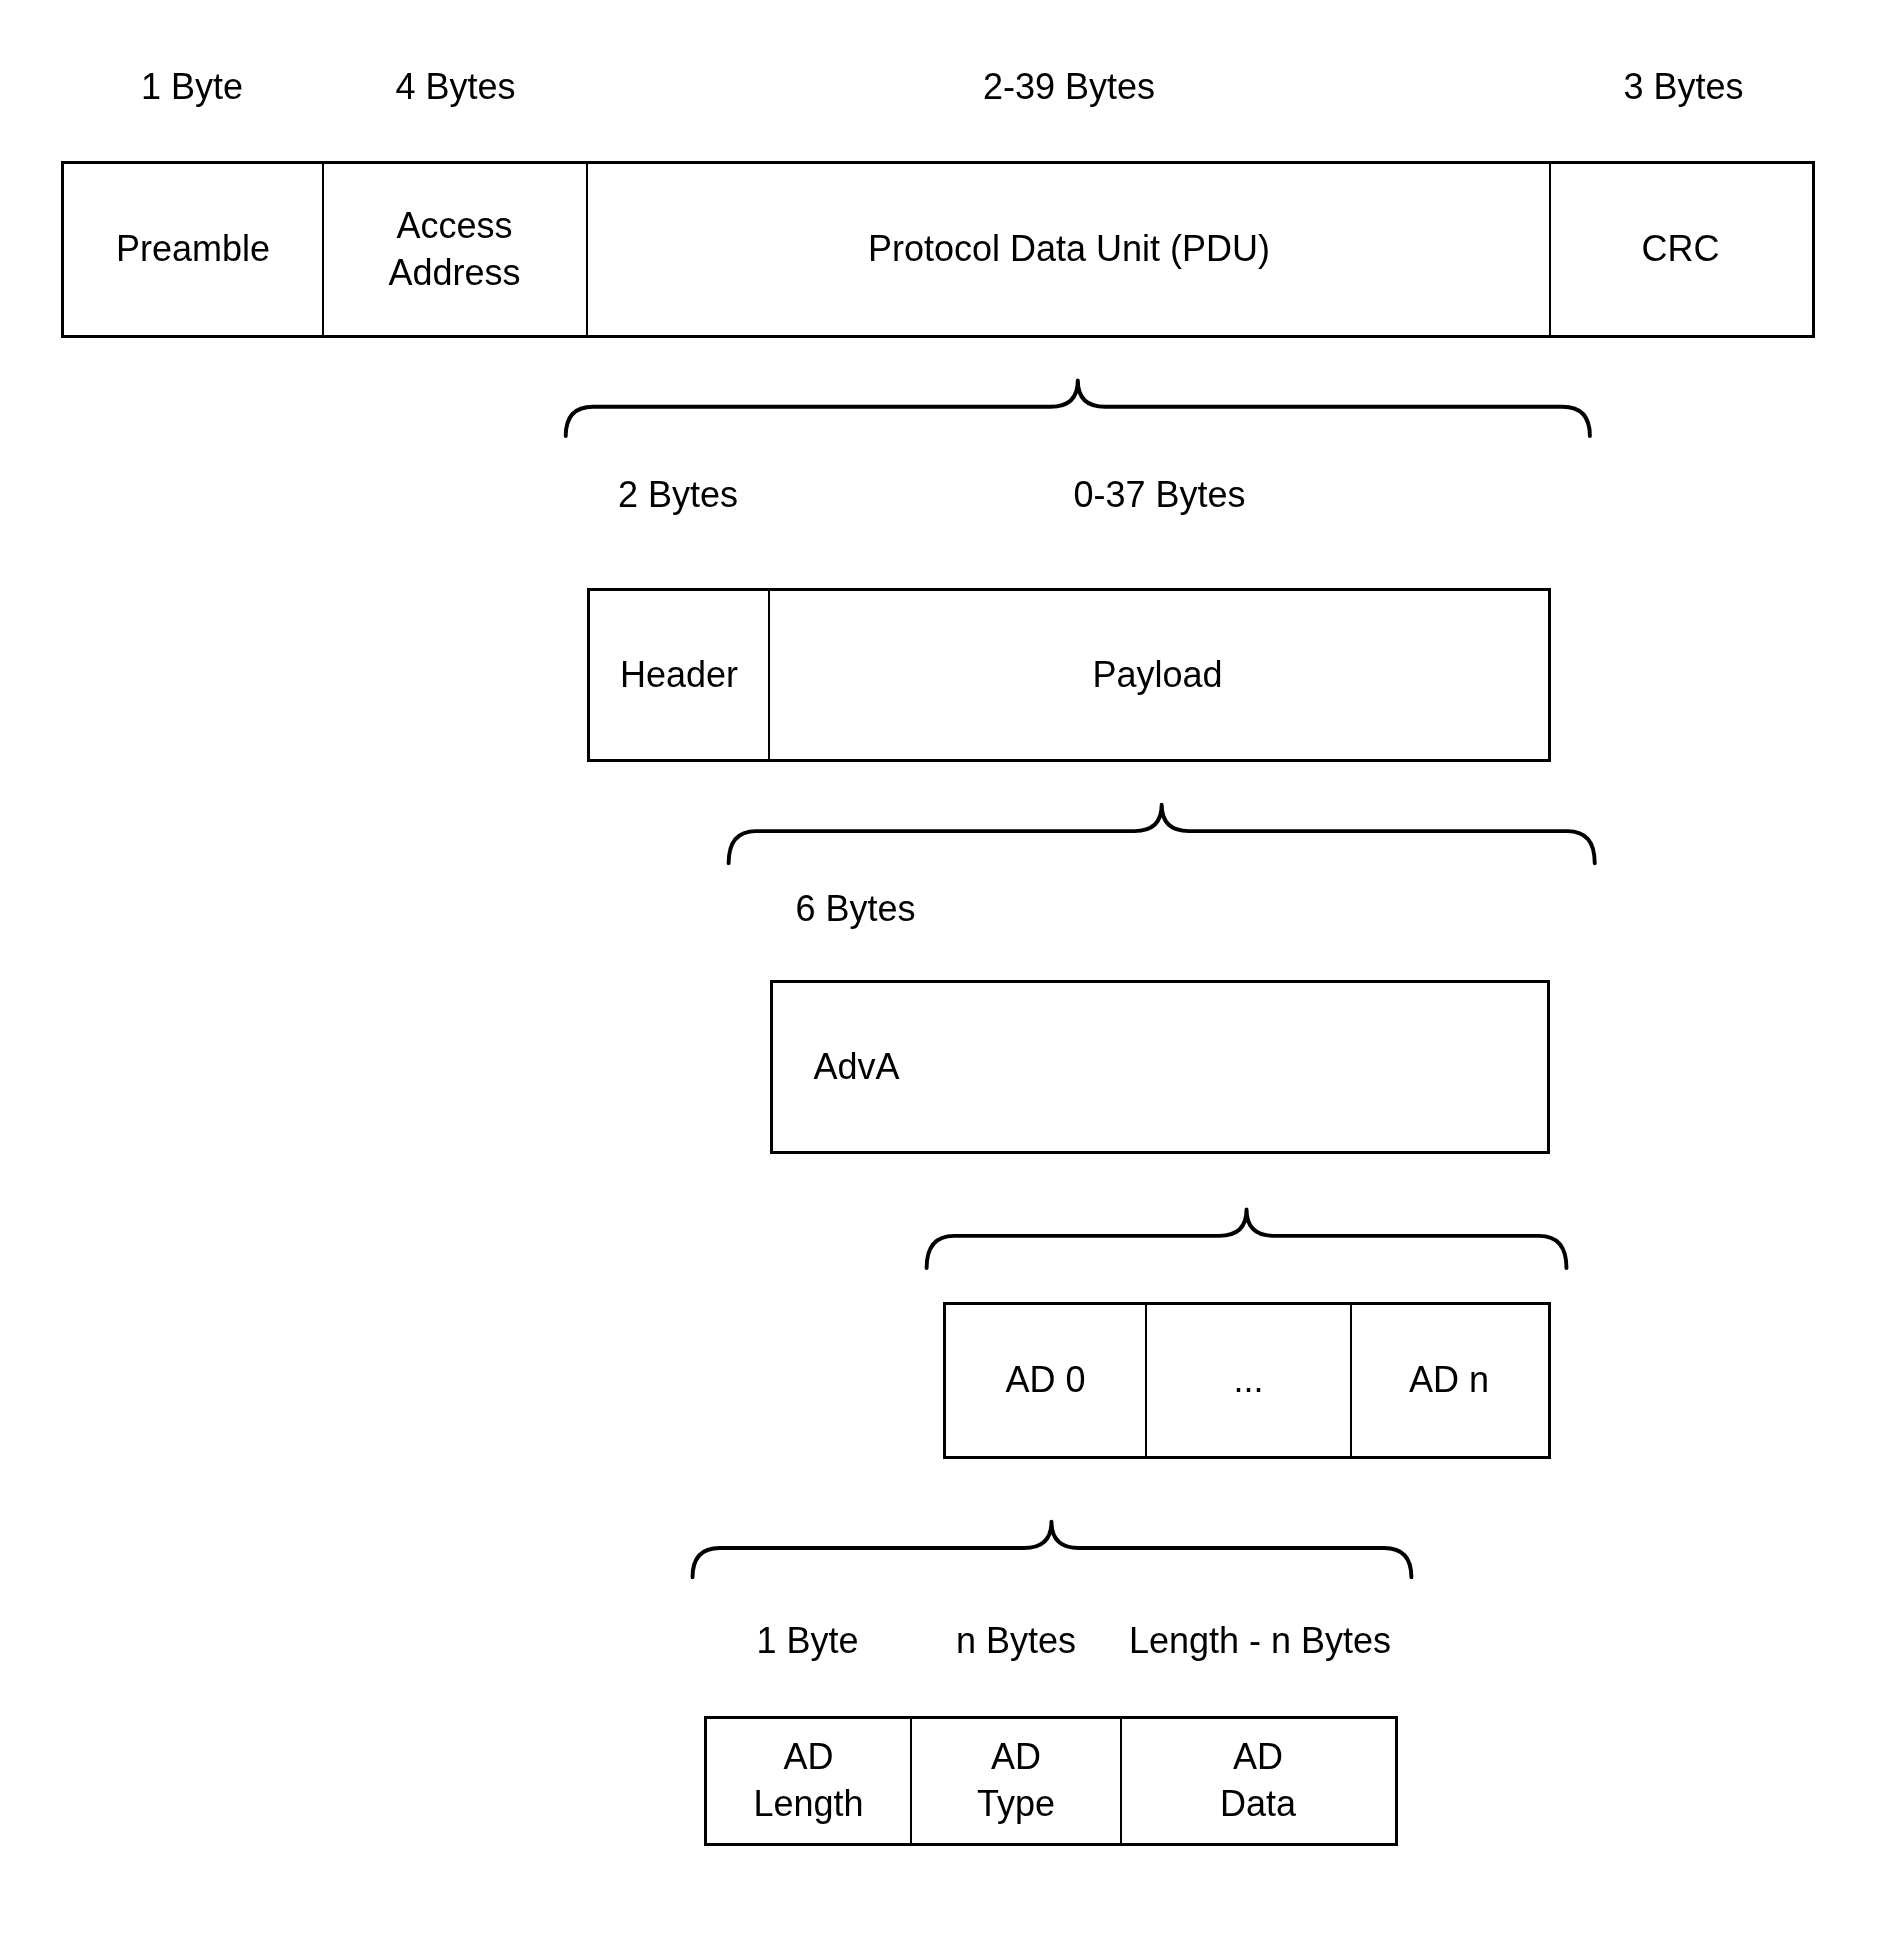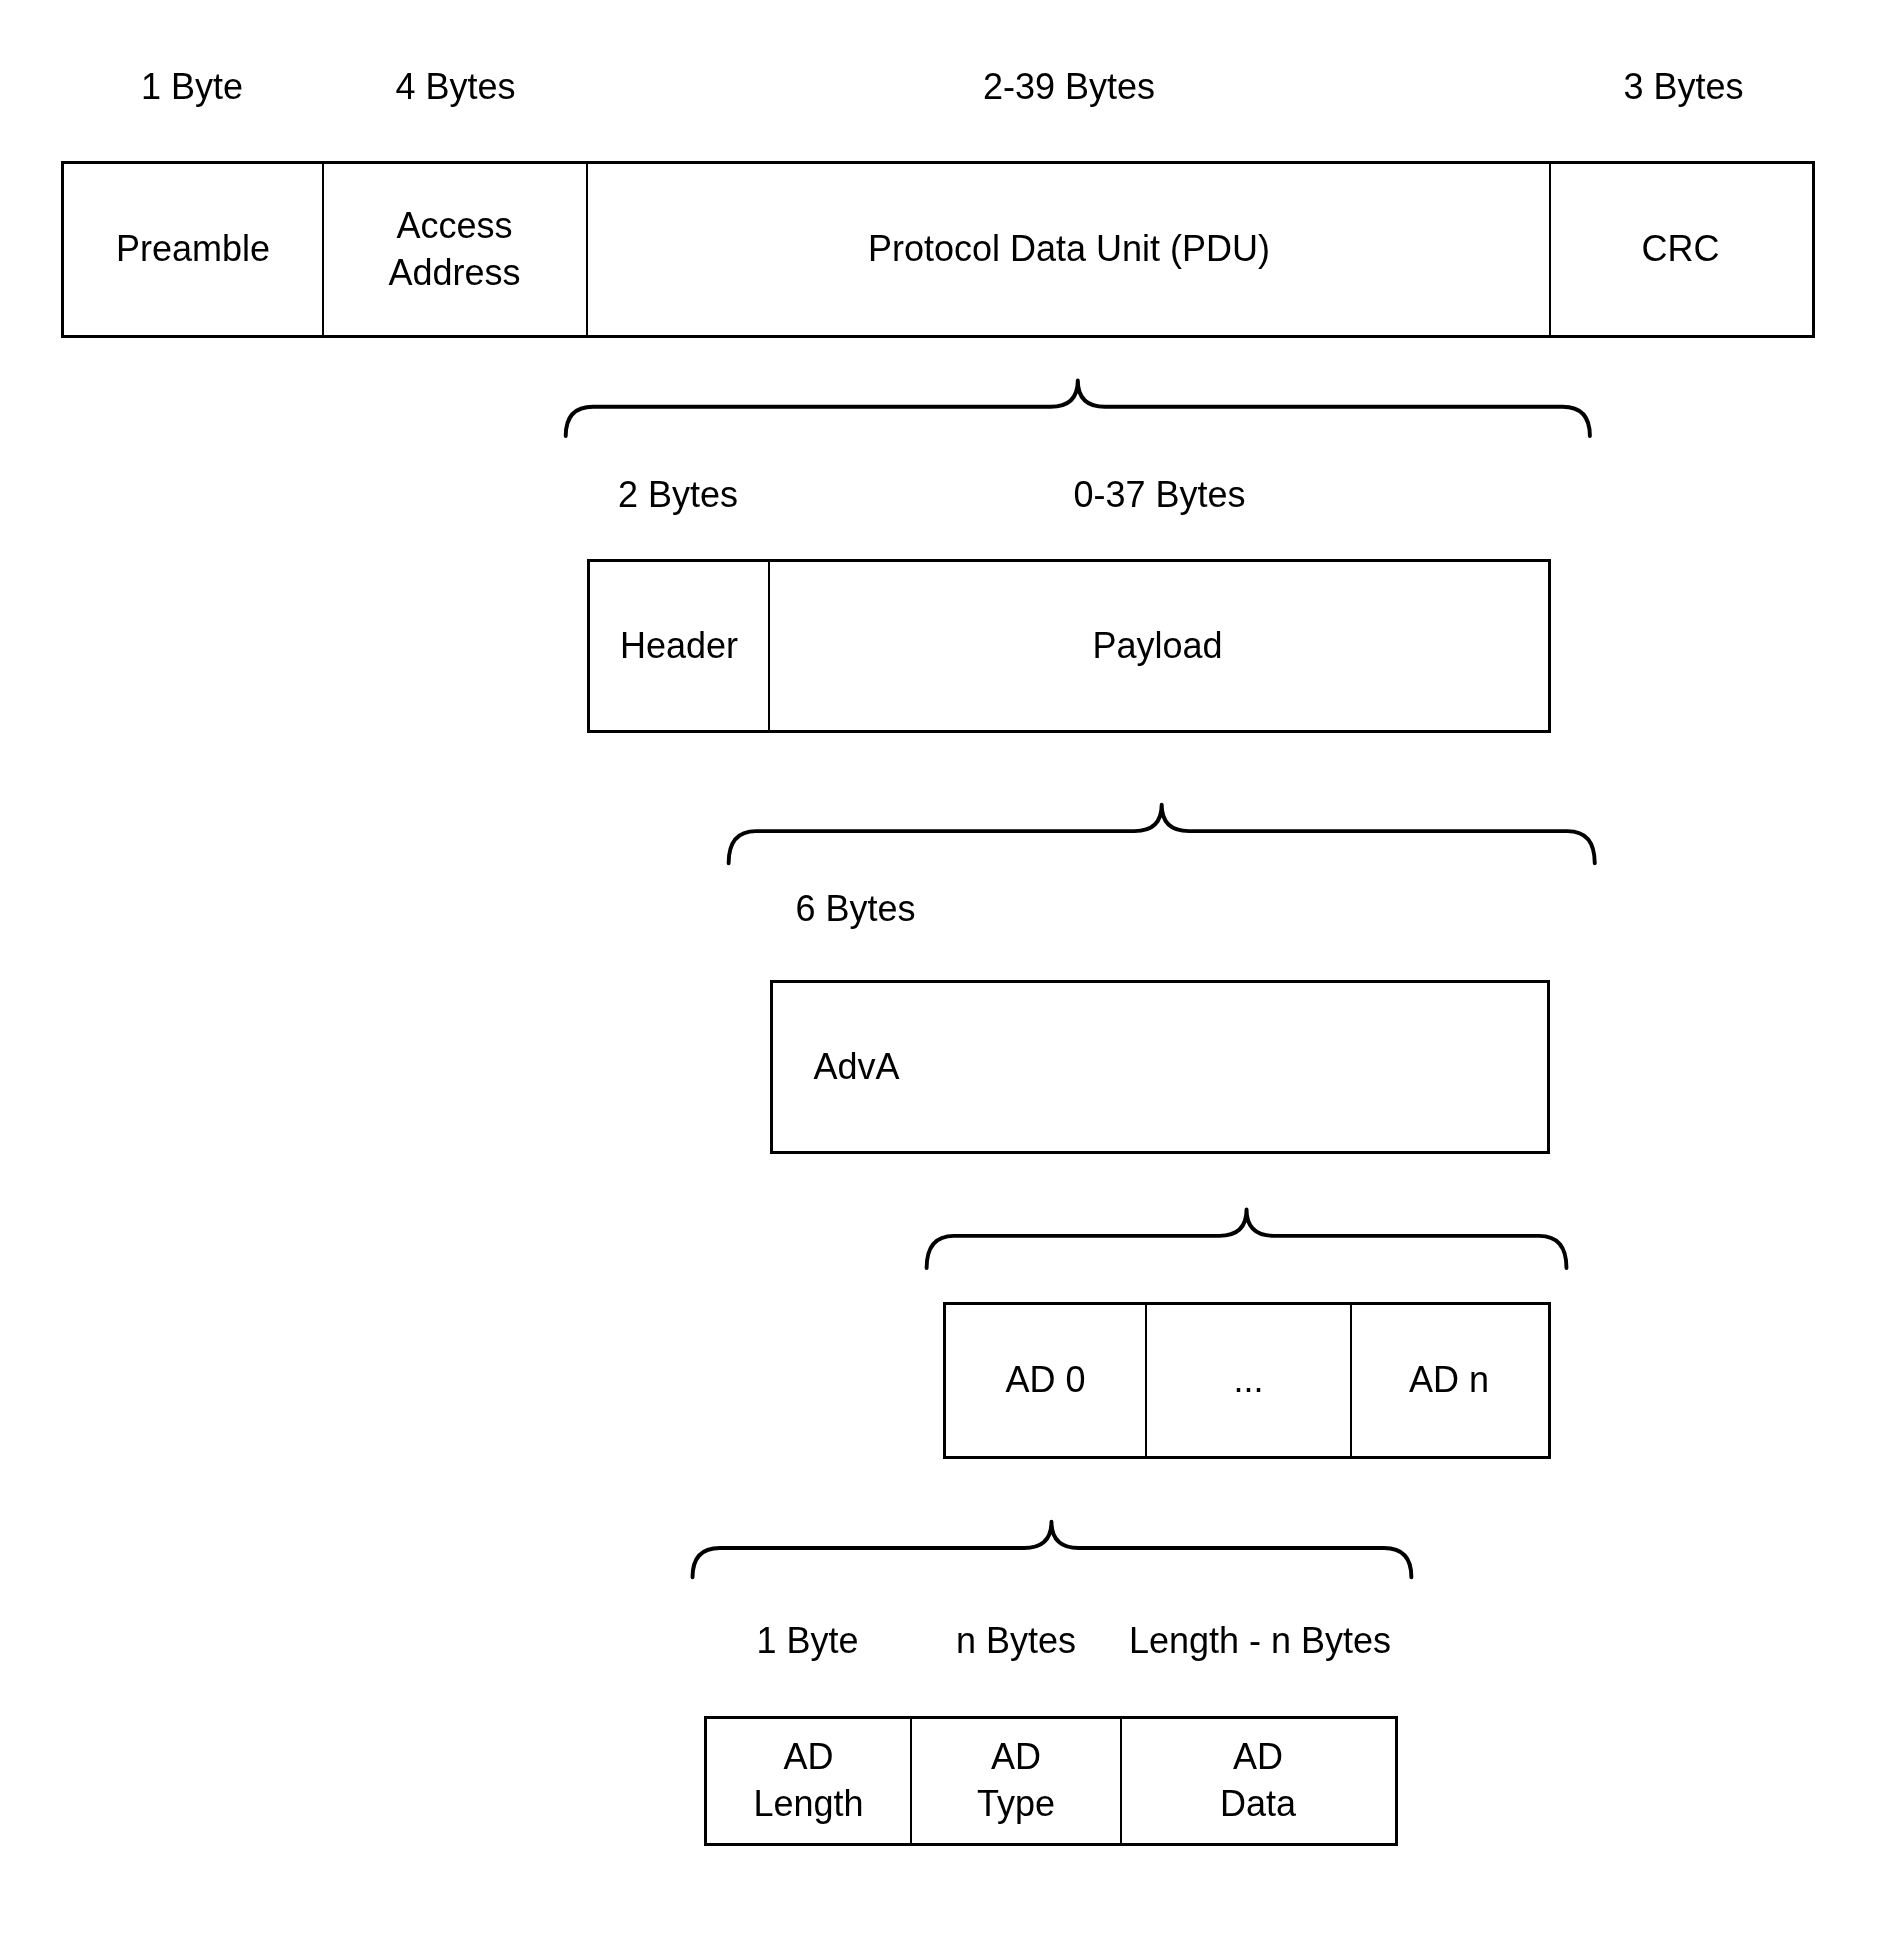--- a/index.html
+++ b/index.html
@@ -74,21 +74,21 @@
     <div class="cell" style="left:0;     width:258px;">Preamble</div>
     <div class="cell divided" style="left:258px; width:263px;">Access
 Address</div>
     <div class="cell divided" style="left:522px; width:964px;">Protocol Data Unit (PDU)</div>
     <div class="cell divided" style="left:1485px;width:261px;text-align:center;">CRC</div>
   </div>
 
   <div class="size-label" style="left:587px; top:473px; width:182px;">2 Bytes</div>
   <div class="size-label" style="left:769px; top:473px; width:781px;">0-37 Bytes</div>
 
-  <div class="row-box" style="left:587px; top:559px; width:964px; height:174px;padding-left:12px;">
+  <div class="row-box" style="left:587px; top:588px; width:964px; height:174px;padding-left:12px;">
     <div class="cell" style="left:0;     width:178px;">Header</div>
     <div class="cell divided" style="left:178px; width:777px;">Payload</div>
   </div>
 
   <div class="size-label" style="left:770px; top:887px; width:171px;">6 Bytes</div>
 
   <div class="row-box" style="left:770px; top:980px; width:780px; height:174px;">
     <div class="cell" style="left:0;     width:167px;">AdvA</div>
   </div>
 

